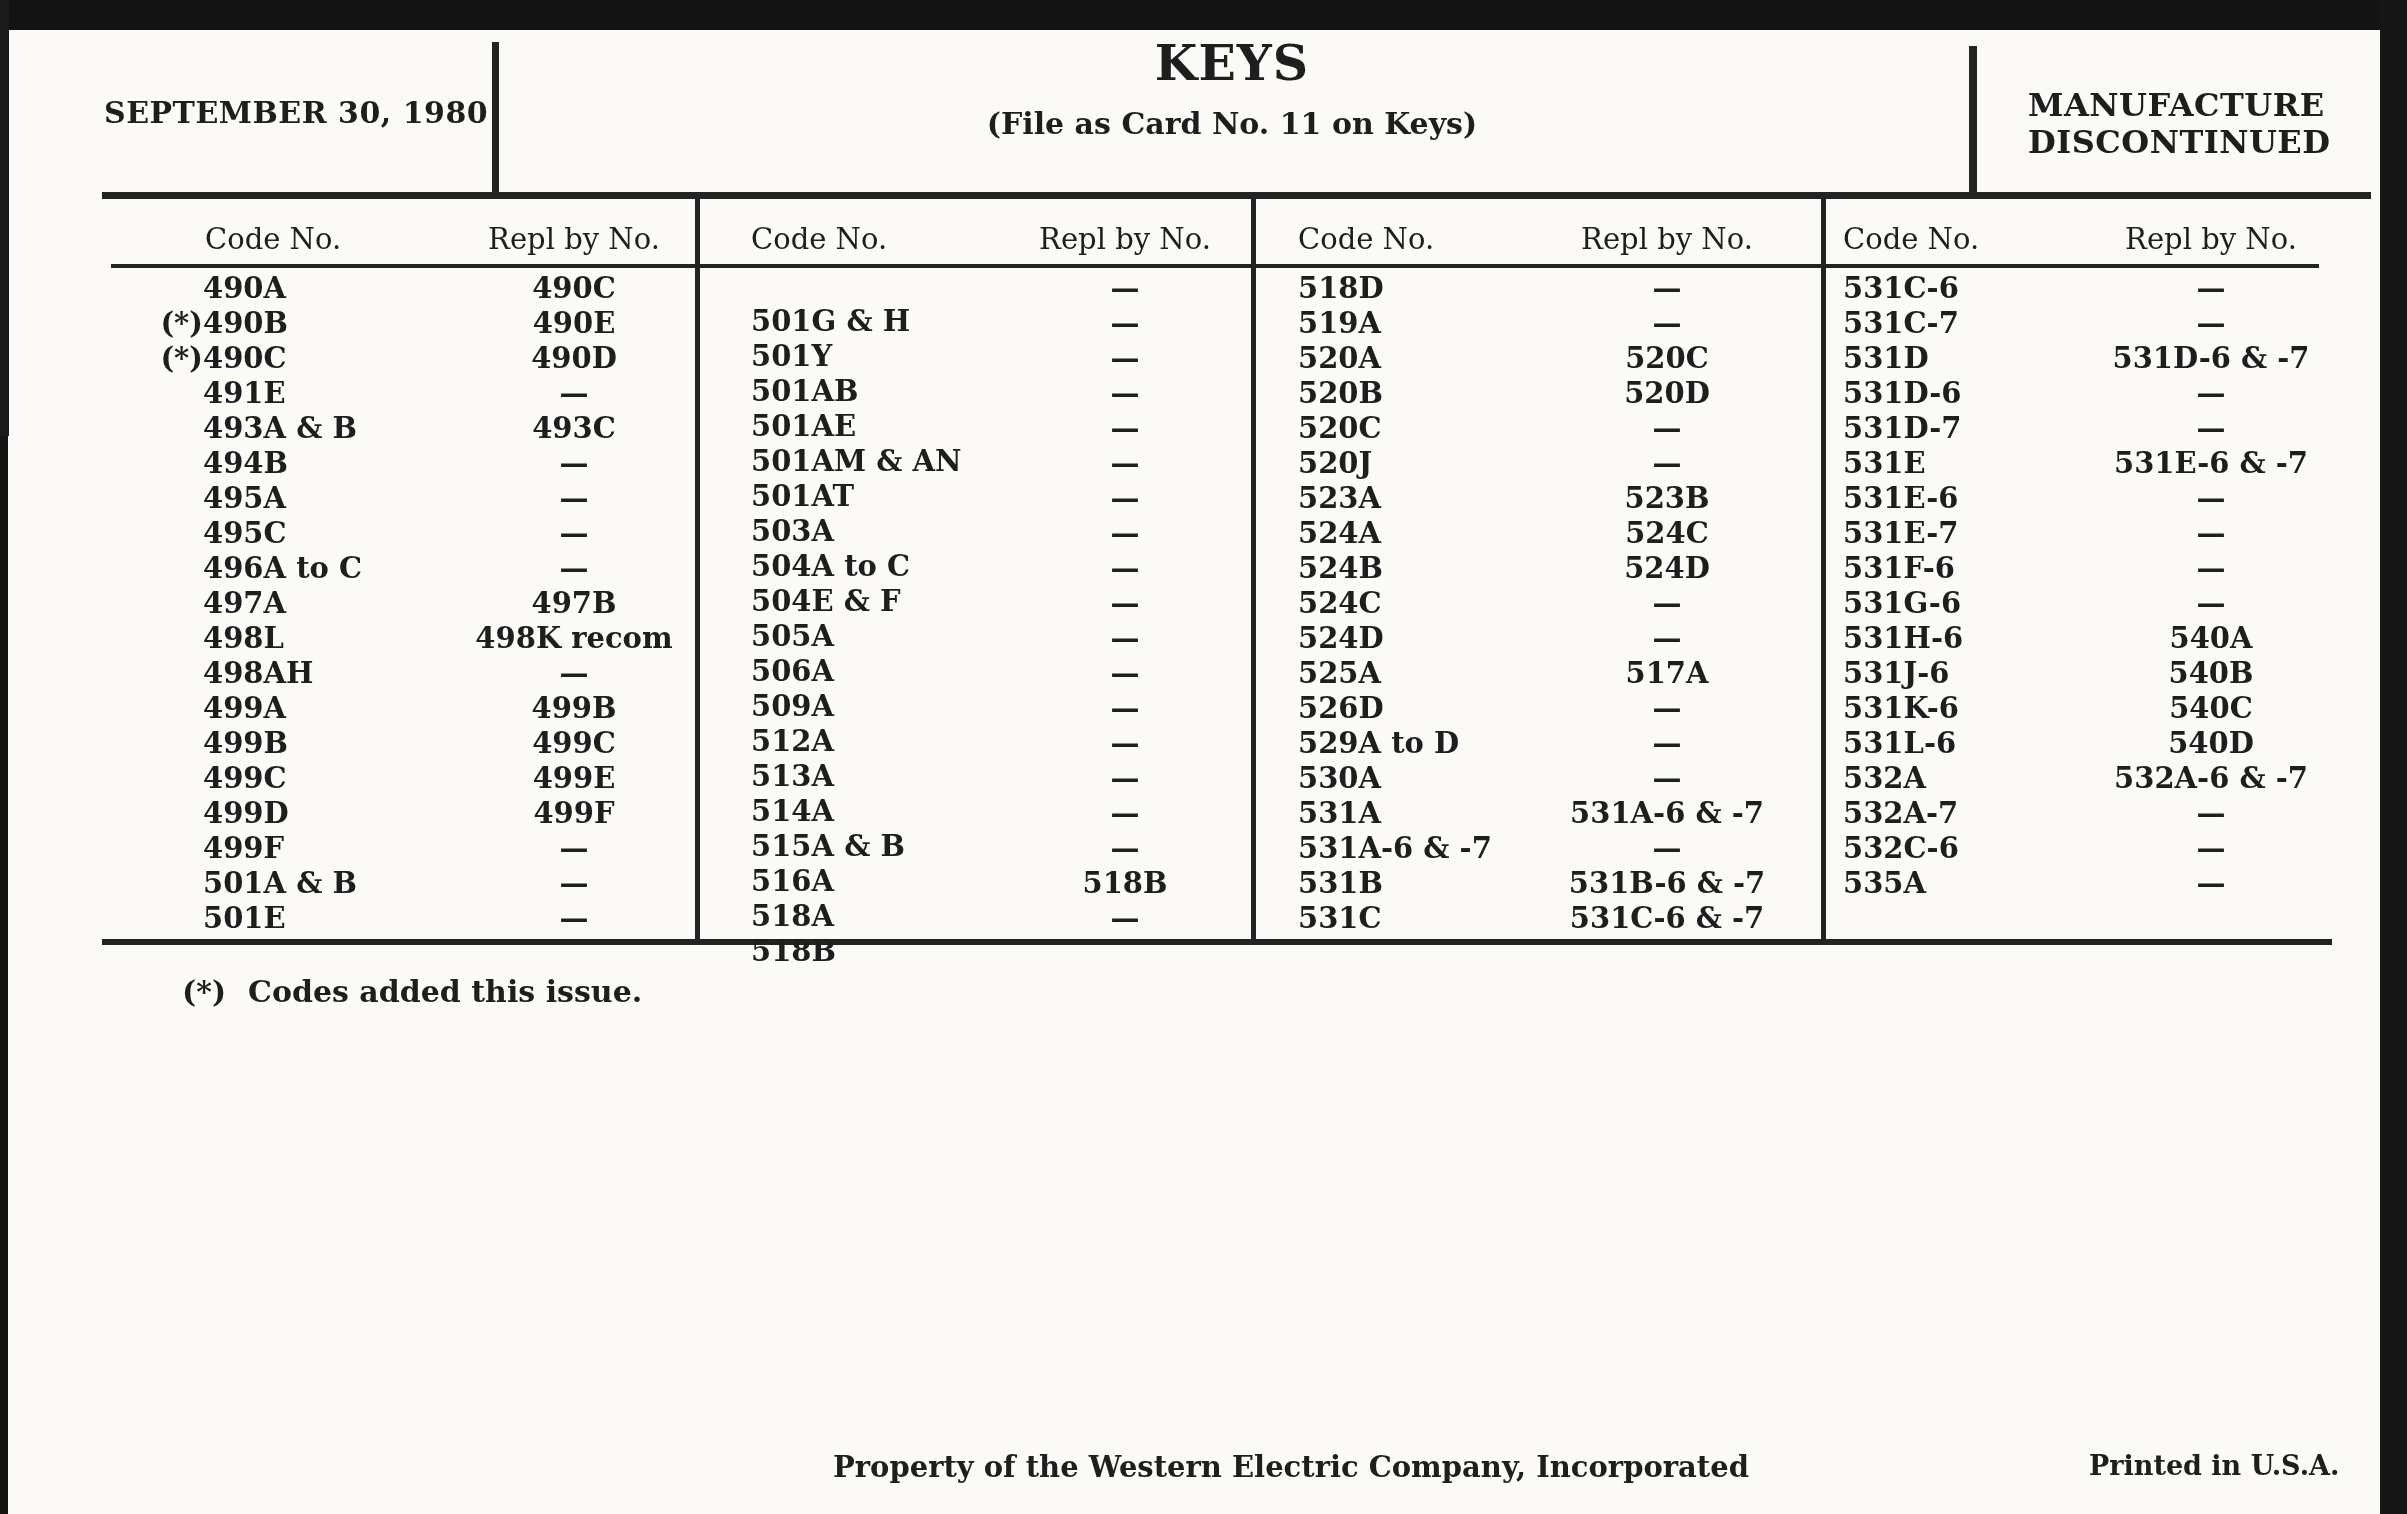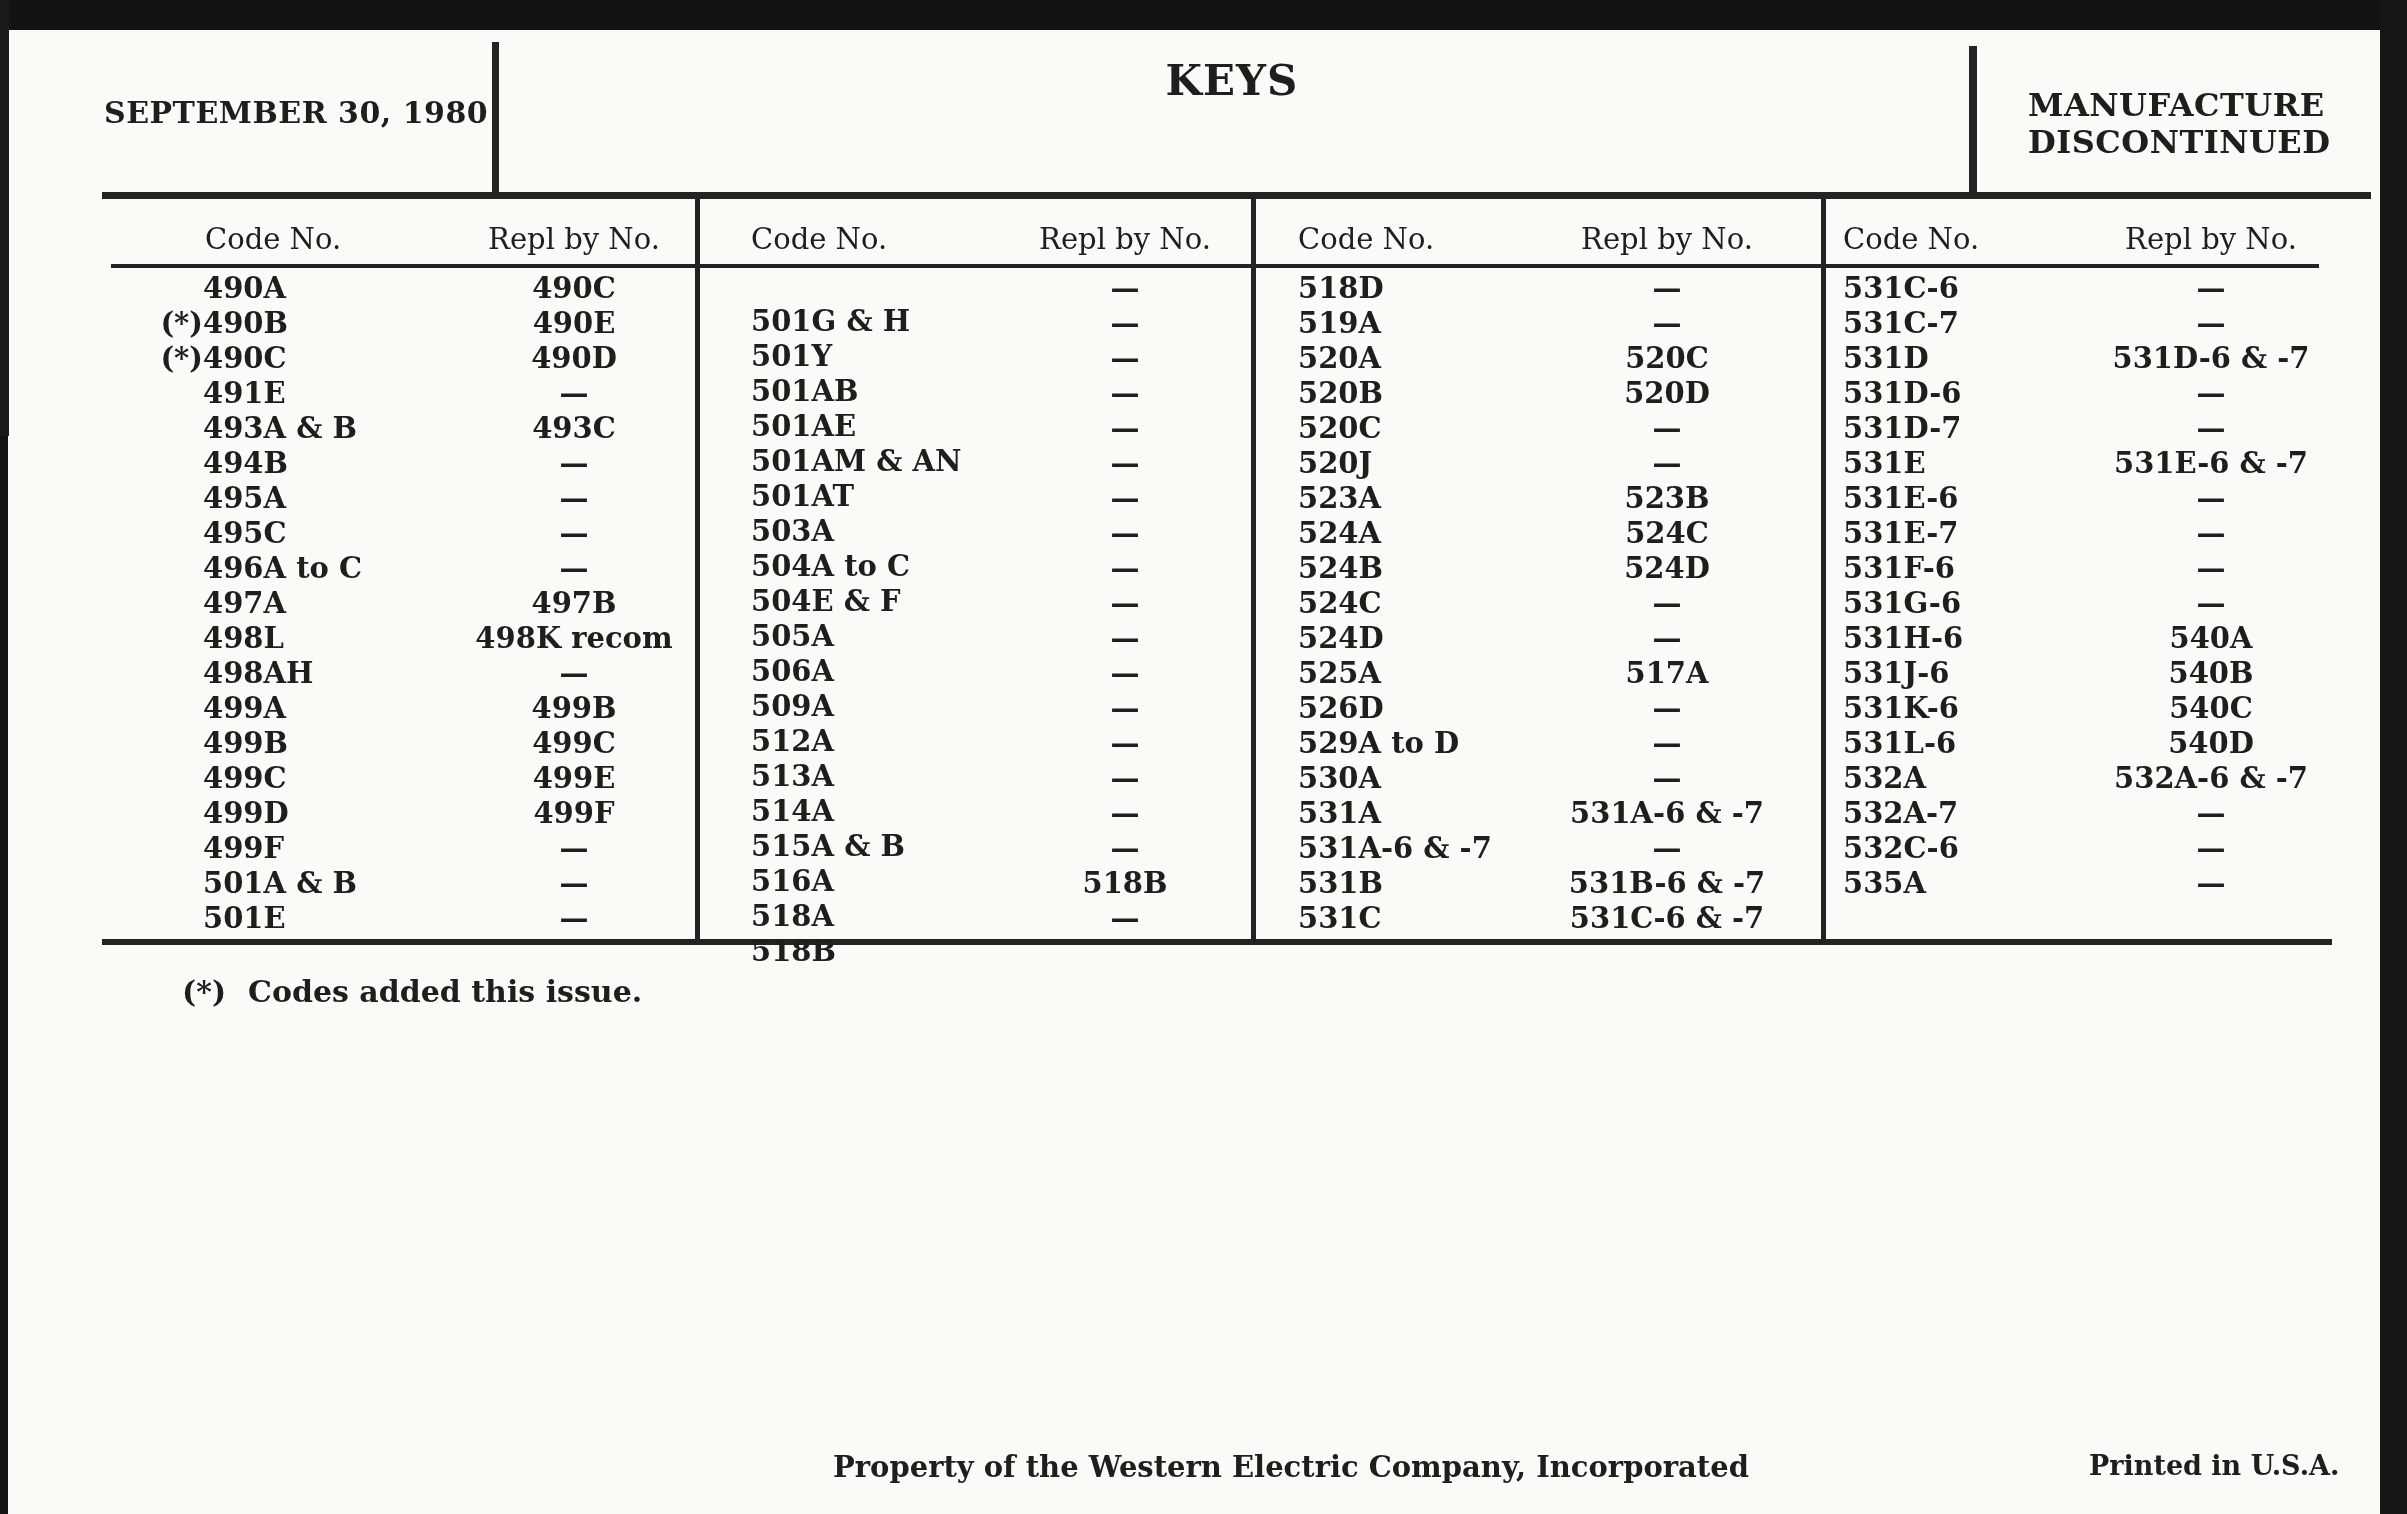--- a/index.html
+++ b/index.html
@@ -11,21 +11,21 @@
   .edge-top{position:absolute;left:0;top:0;width:2408px;height:30px;background:#131313;}
   .edge-right{position:absolute;left:2380px;top:0;width:28px;height:1515px;background:#161616;}
   .edge-left{position:absolute;left:0;top:0;width:9px;height:436px;background:#1a1a1a;}
 
   
   .date{position:absolute;left:96px;top:65px;font-size:30px;font-weight:bold;letter-spacing:0.5px;}
   .vbar{position:absolute;background:#242424;}
   .vbar1{left:484px;top:12px;width:7px;height:152px;}
   .vbar2{left:1961px;top:16px;width:8px;height:149px;}
   .title-block{position:absolute;left:487px;top:0;width:1474px;text-align:center;}
-  .title{margin-top:26px;font-size:42px;font-weight:bold;letter-spacing:1px;}
+  .title{margin-top:4px;font-size:49px;font-weight:bold;letter-spacing:1px;}
   .subtitle{margin-top:14px;font-size:30px;font-weight:bold;}
   .stamp{position:absolute;left:2020px;top:57px;font-size:32px;font-weight:bold;line-height:37px;letter-spacing:0.5px;}
 
   
   .rule{position:absolute;background:#232323;}
   .rule-top{left:94px;top:162px;width:2269px;height:7px;}
   .rule-hdr{left:103px;top:234px;width:2208px;height:4px;}
   .rule-bot{left:94px;top:909px;width:2230px;height:6px;}
   .cdiv{position:absolute;top:162px;width:5px;height:752px;background:#232323;}
   .cdiv1{left:687px;} .cdiv2{left:1243px;} .cdiv3{left:1813px;}
@@ -62,20 +62,21 @@
 <body>
 
 <div id="canvas">
   <div class="card">
 
     <div class="date">SEPTEMBER 30, 1980</div>
     <div class="vbar vbar1"></div>
 
     <div class="title-block">
       <div class="title">KEYS</div>
+      <div class="subtitle">(File as Card No. 11 on Keys)</div>
     </div>
 
     <div class="vbar vbar2"></div>
     <div class="stamp">
       <div>MANUFACTURE</div>
       <div>DISCONTINUED</div>
     </div>
 
     <div class="rule rule-top"></div>
     <div class="rule rule-hdr"></div>

